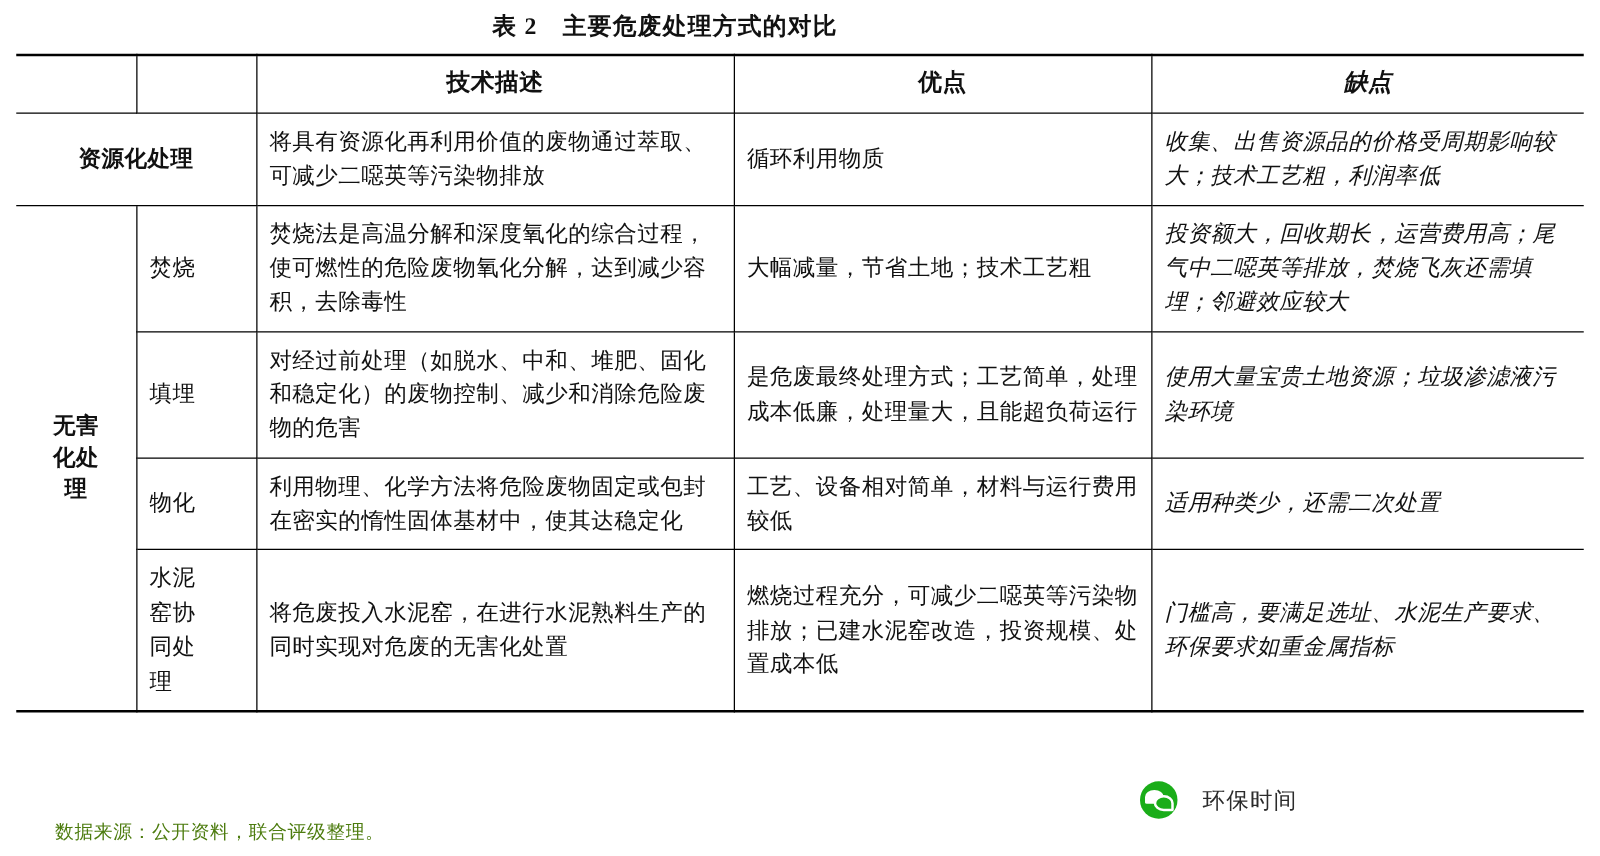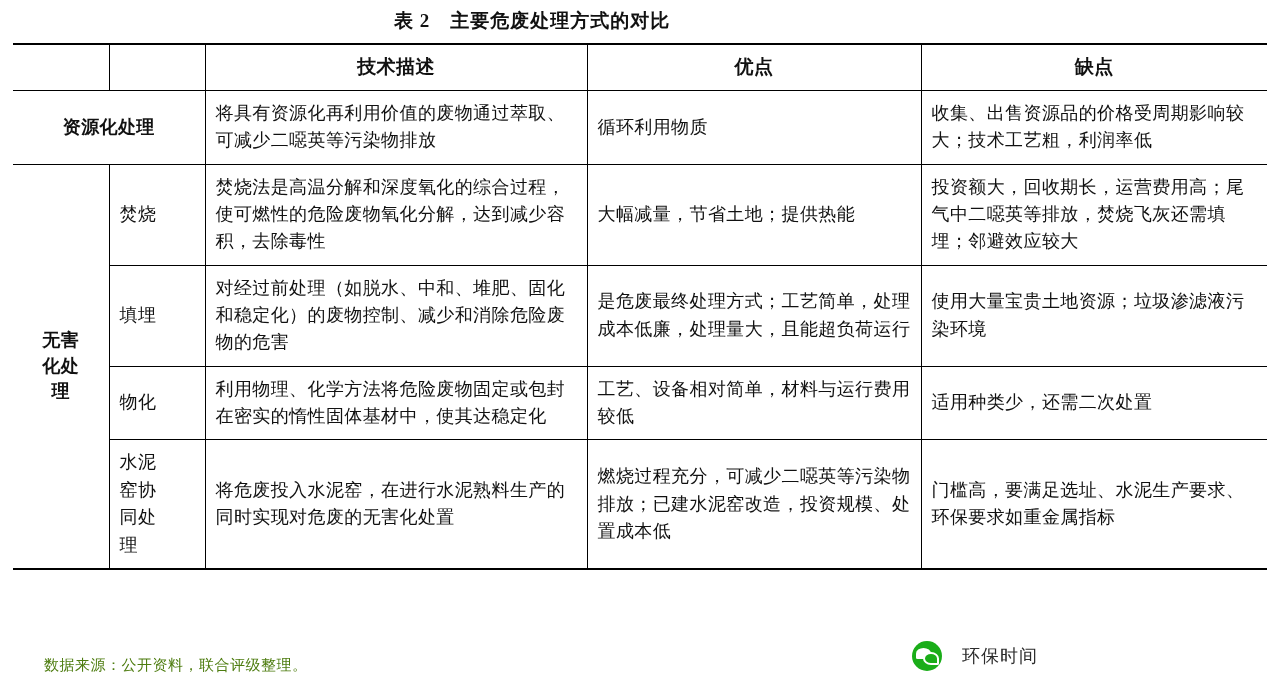--- a/index.html
+++ b/index.html
@@ -49,21 +49,21 @@
     font-size: 19px;
     padding: 8px 20px;
   }
   
   table.main {
     border-top: 2.5px solid #000;
     border-bottom: 2.5px solid #000;
   }
   .thick-top > td, .thick-top > th { border-top: 2px solid #000; margin-top: 24px; }
   .edge-l { border-left: none !important; }
-  .edge-r { border-right: none !important; }
+  .edge-r { border-right: none !important; font-style: italic; }
 
   .cat-cell {
     text-align: center;
     font-weight: bold;
     font-size: 19px;
     letter-spacing: 1px;
   }
   .cat-cell.narrow {
     width: 58px;
     line-height: 1.4;
@@ -82,21 +82,21 @@
     position: absolute;
     left: 44px;
     bottom: 10px;
     font-size: 15px;
     letter-spacing: 0.5px;
     color: #4d7c0f;
   }
   .watermark {
     position: absolute;
     right: 26px;
-    bottom: 14px;
+    bottom: 30px;
     display: flex;
     align-items: center;
     gap: 20px;
     color: #2b2b2b;
     font-size: 18px;
     font-family: "Liberation Sans", sans-serif;
   }
   .wm-logo {
     width: 30px;
     height: 30px;
@@ -156,21 +156,21 @@
       </tr>
 
       <tr class="thick-top">
         <td class="cat-cell narrow edge-l" rowspan="4">
           <div>无害</div>
           <div>化处</div>
           <div>理</div>
         </td>
         <td class="sub-cell">焚烧</td>
         <td class="desc">焚烧法是高温分解和深度氧化的综合过程，使可燃性的危险废物氧化分解，达到减少容积，去除毒性</td>
-        <td class="desc">大幅减量，节省土地；提供热能</td>
+        <td class="desc">大幅减量，节省土地；技术工艺粗</td>
         <td class="desc edge-r">投资额大，回收期长，运营费用高；尾气中二噁英等排放，焚烧飞灰还需填埋；邻避效应较大</td>
       </tr>
 
       <tr>
         <td class="sub-cell">填埋</td>
         <td class="desc">对经过前处理（如脱水、中和、堆肥、固化和稳定化）的废物控制、减少和消除危险废物的危害</td>
         <td class="desc">是危废最终处理方式；工艺简单，处理成本低廉，处理量大，且能超负荷运行</td>
         <td class="desc edge-r">使用大量宝贵土地资源；垃圾渗滤液污染环境</td>
       </tr>
 

